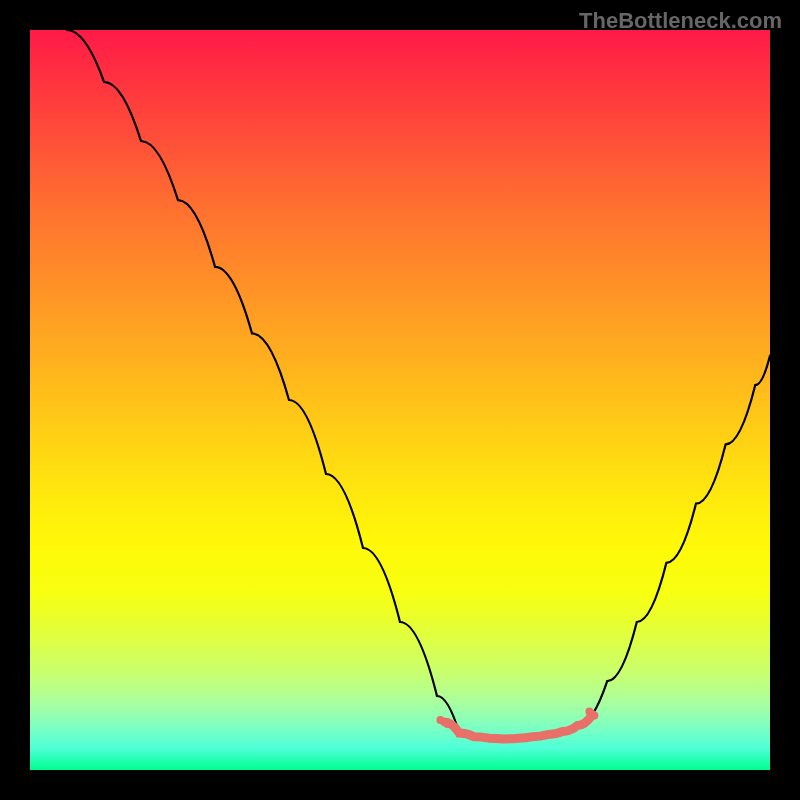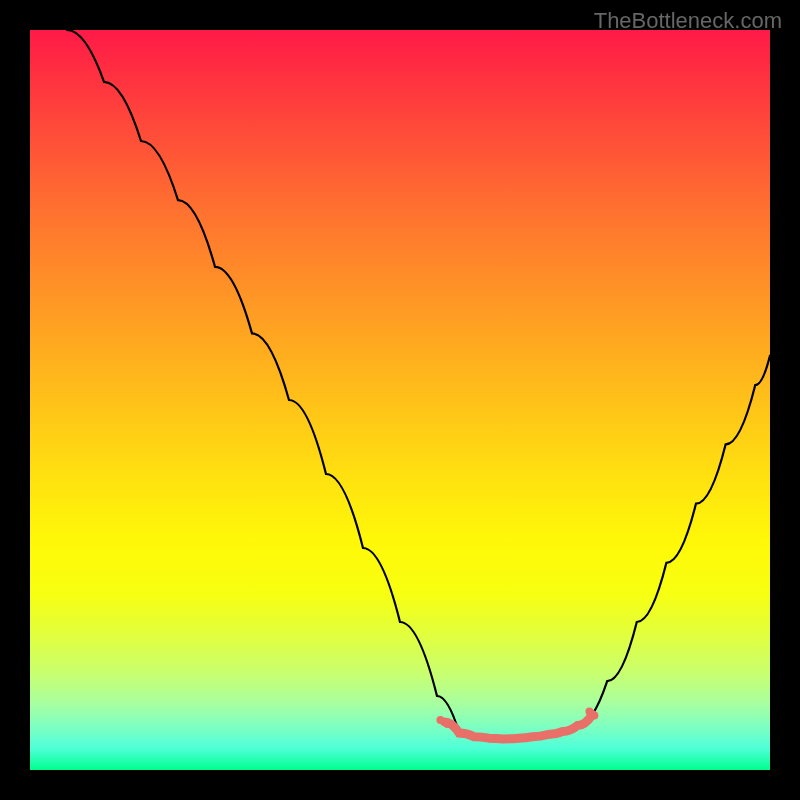--- a/index.html
+++ b/index.html
@@ -35,21 +35,21 @@
       #50ffd8 97%,
       #00ff90 100%);
     overflow: visible;
   }
   .watermark {
     position: absolute;
     top: 8px;
     right: 18px;
     color: #666;
     font-size: 22px;
-    font-weight: 400;
+    font-weight: 700;
     z-index: 10;
   }
   svg.curves {
     position: absolute;
     left: 0;
     top: 0;
     width: 100%;
     height: 100%;
     pointer-events: none;
   }

